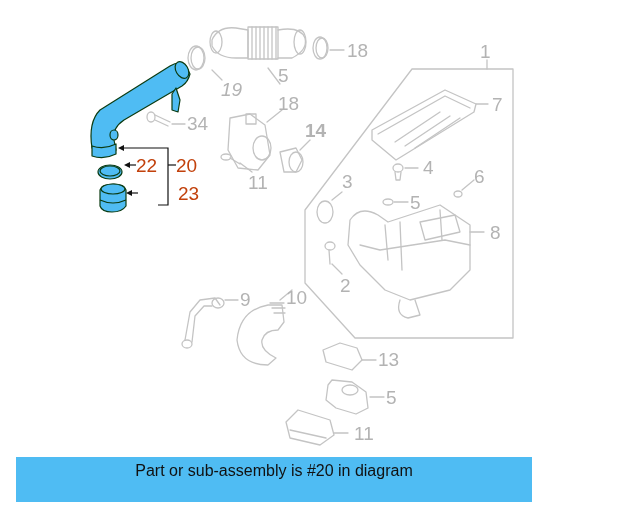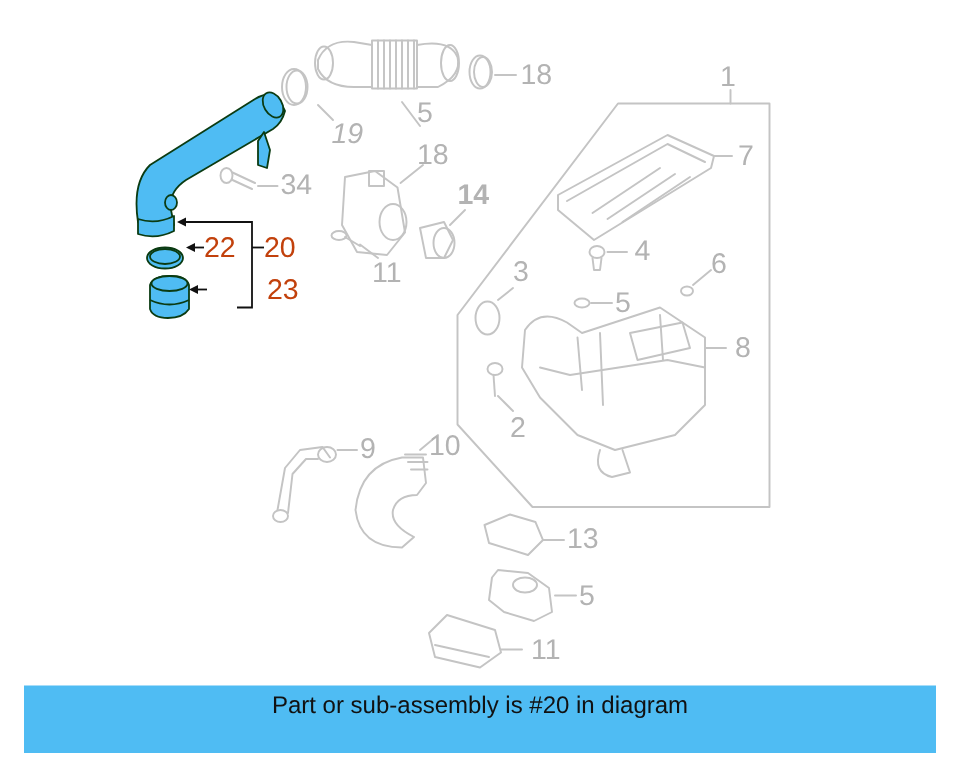--- a/index.html
+++ b/index.html
@@ -1,20 +1,20 @@
 <!DOCTYPE html>
 <html><head>
   <meta charset="utf-8">
   <style>
     html, body { margin: 0; padding: 0; background: #ffffff; }
     body { width: 640px; height: 512px; position: relative; overflow: hidden; font-family: "Liberation Sans", sans-serif; }
     #diagram { position: absolute; left: 0; top: 0; width: 640px; height: 512px; }
     .callout { position: absolute; font-family: "Liberation Sans", sans-serif; font-size: 19px; color: #b3b3b3; line-height: 1; white-space: nowrap; }
     .callout.active { color: #c2410c; }
-    #banner { position: absolute; left: 16px; top: 457px; width: 608px; height: 45px; background: #4fbcf3; text-align: center; color: #111111; font-family: "Liberation Sans", sans-serif; font-size: 16px; line-height: 19px; padding-top: 4px; box-sizing: border-box; }
+    #banner { position: absolute; left: 16px; top: 457px; width: 516px; height: 45px; background: #4fbcf3; text-align: center; color: #111111; font-family: "Liberation Sans", sans-serif; font-size: 16px; line-height: 19px; padding-top: 4px; box-sizing: border-box; }
     #banner div { display: block; }
   </style>
 </head>
 <body>
 
 <svg id="diagram" viewBox="0 0 640 512" xmlns="http://www.w3.org/2000/svg">
   <g fill="none" stroke="#c4c4c4" stroke-width="1.3" stroke-linejoin="round" stroke-linecap="round">
 
     <path d="M412 69 L513 69 L513 338 L355 338 L305 283 L305 210 Z"></path>
     <path d="M487 60 L487 69"></path>

